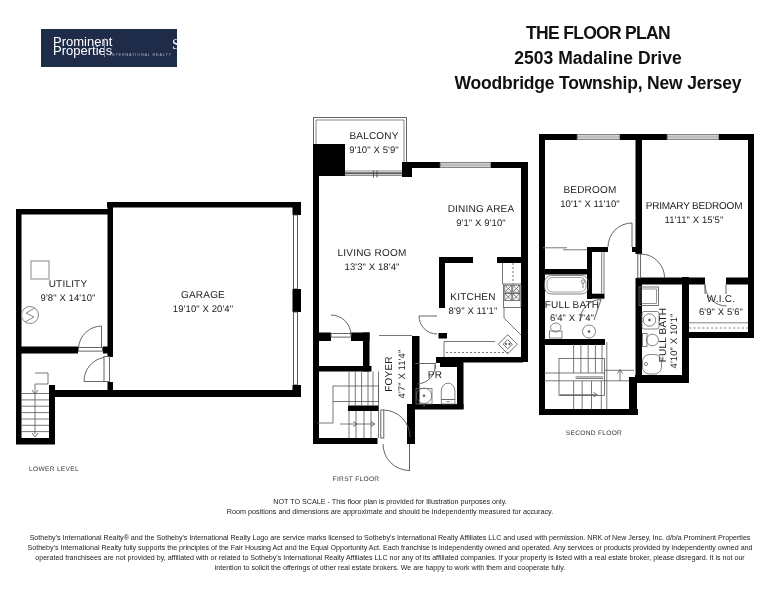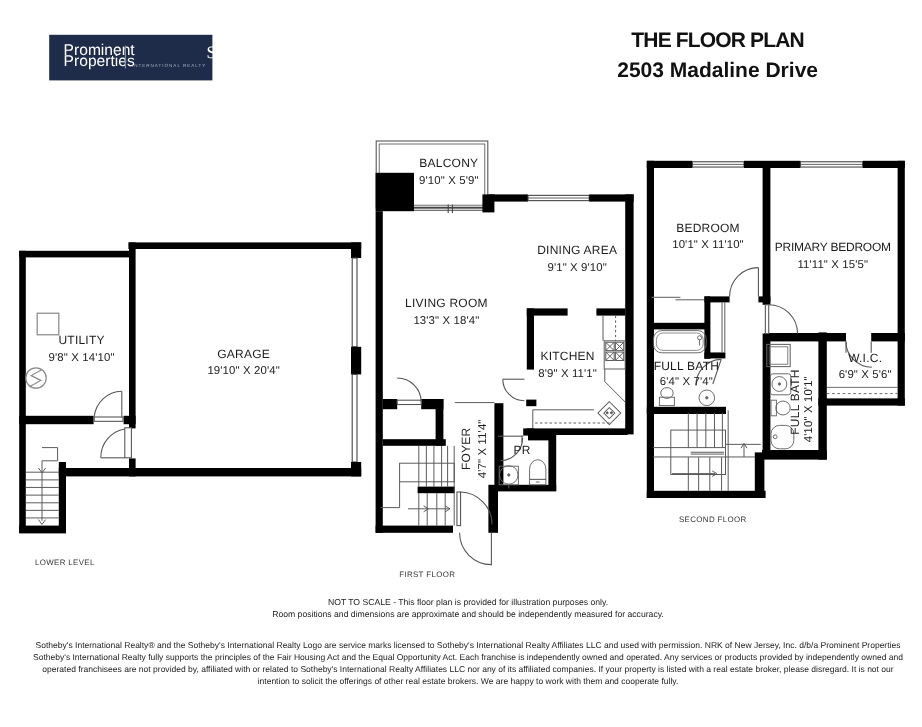--- a/index.html
+++ b/index.html
@@ -19,21 +19,21 @@
 
   <div class="abs" style="left:53px;top:38px;width:50px;color:#fff;font-size:13px;line-height:8.8px;">Prominent<br>Properties</div>
 
   <div class="abs" style="left:103.5px;top:38px;width:1px;height:19px;background:#8a93a6;"></div>
 
   <div class="abs" style="left:124px;top:35.5px;color:#fff;font-size:14.5px;font-family:Liberation Serif, serif;margin-left:48px;">Sotheby’s</div>
 
   <div class="abs" style="left:110px;top:52.5px;color:#aab2c2;font-size:3.8px;letter-spacing:0.82px;">INTERNATIONAL REALTY</div>
 
   <div class="abs" style="left:380px;top:21px;width:436px;text-align:center;color:#111;font-weight:bold;font-size:17.5px;line-height:25px;">
-    <span style="letter-spacing:-0.7px;">THE FLOOR PLAN</span><br>2503 Madaline Drive<br>
+    <span style="letter-spacing:-0.7px;">THE FLOOR PLAN</span><br>2503 Madaline Drive<br><span style="letter-spacing:-0.2px;">Woodbridge Township, New Jersey</span>
   </div>
 
   <svg class="abs" style="left:0;top:0;" width="768" height="606" viewBox="0 0 768 606" text-rendering="geometricPrecision">
 
     <g>
         <rect x="16" y="209" width="5.5" height="235" fill="#000"></rect>
       </g>
 
     <g>
         <rect x="16" y="209" width="94" height="5.5" fill="#000"></rect>

